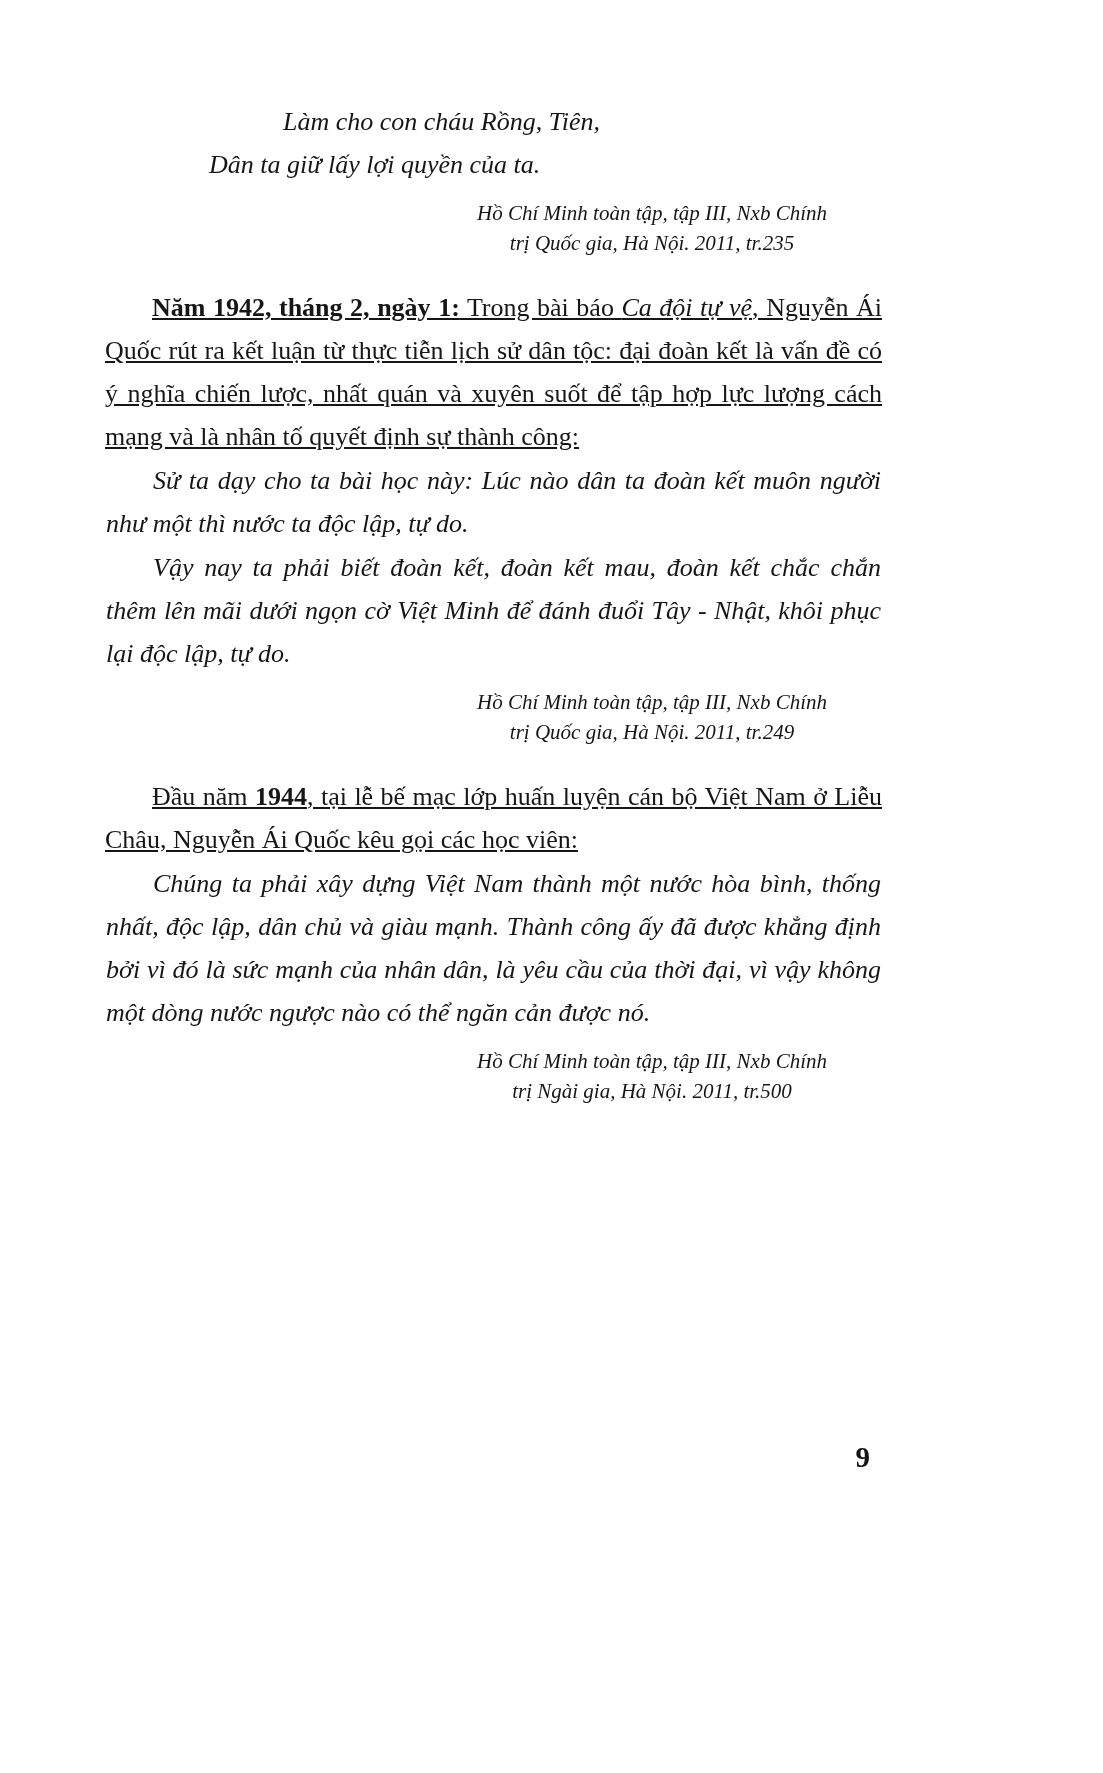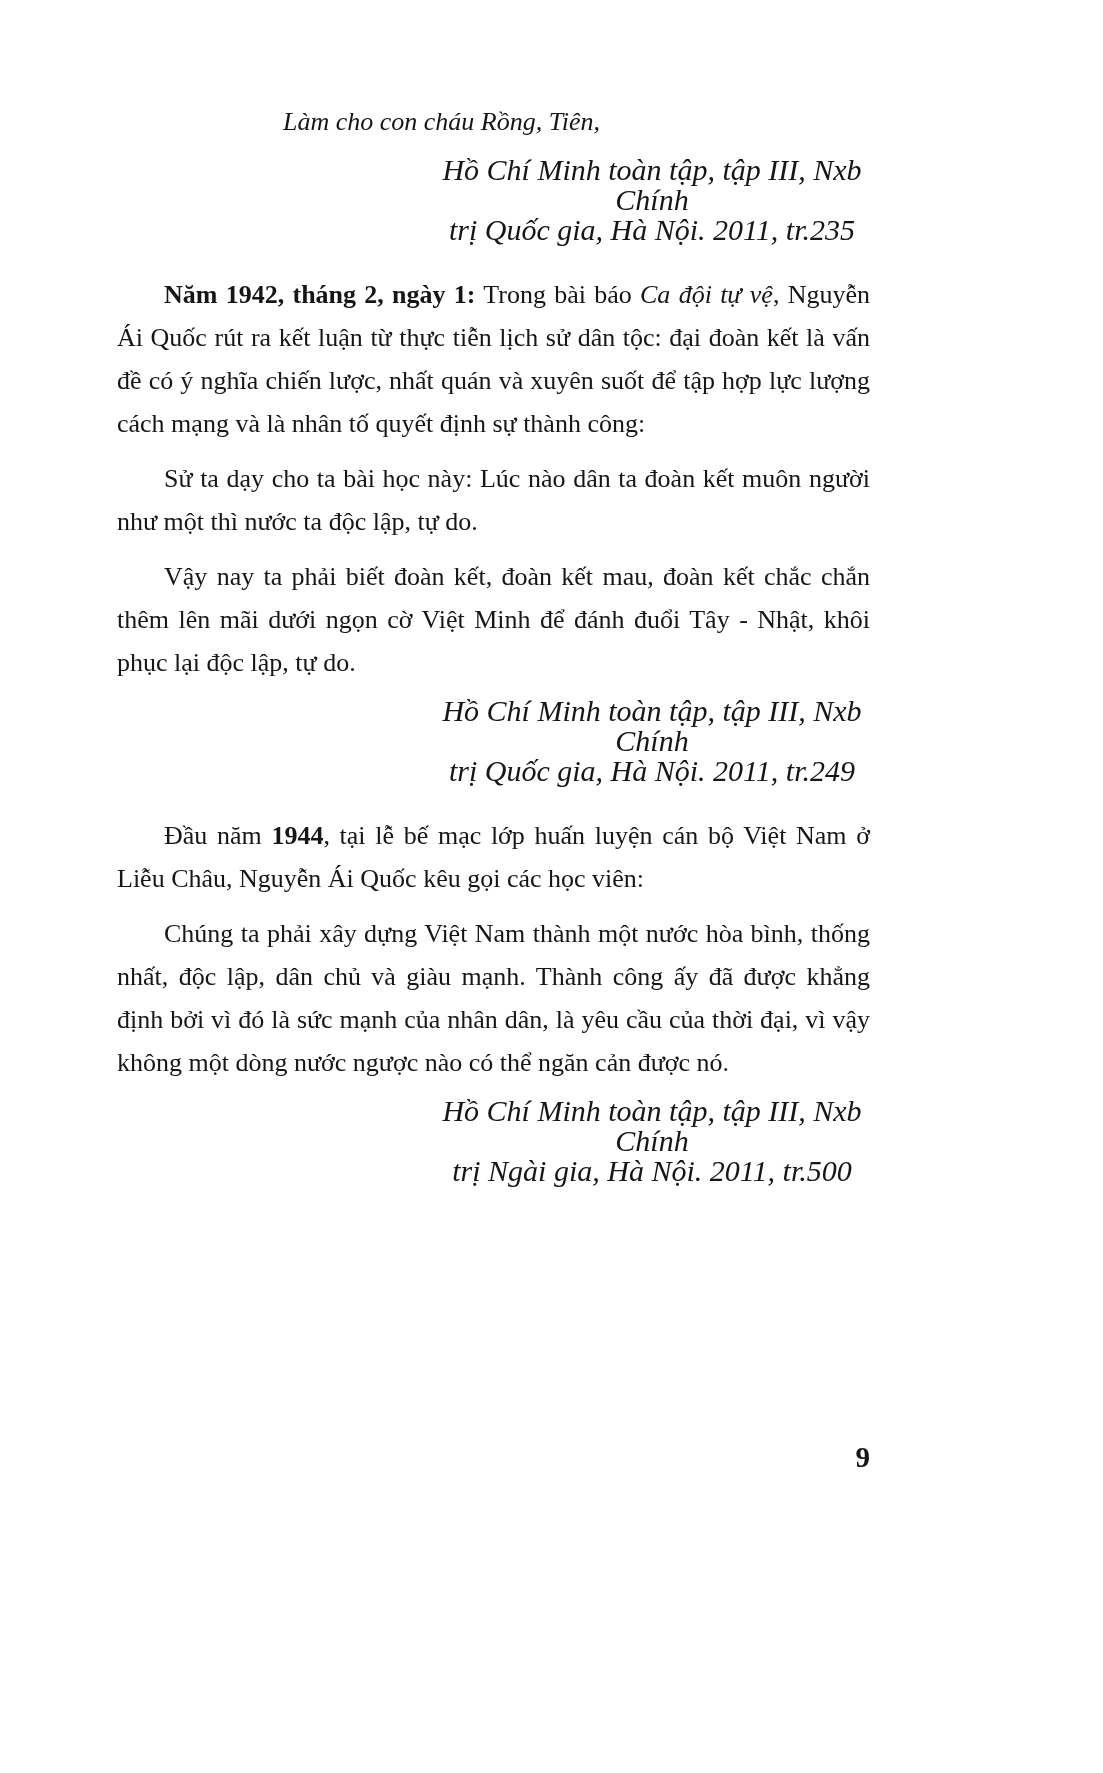--- a/index.html
+++ b/index.html
@@ -22,55 +22,58 @@
     border-radius: 14px;
   }
   .poem {
     font-style: italic;
   }
   .poem-l1 { margin-left: 178px; }
   .poem-l2 { margin-left: 104px; }
 
   .citation {
     font-style: italic;
-    font-size: 30px;
+    font-size: 21px;
     line-height: 30px;
     text-align: center;
     width: 440px;
     margin: 12px 10px 28px auto;
   }
 
   .para {
-    margin: 12px;
+    margin: 0;
     text-align: justify;
     text-indent: 47px;
+    text-decoration: underline;
   }
   .quote {
-    margin: 12px;
+    margin: 1px;
     text-align: justify;
     text-indent: 47px;
+    font-style: italic;
   }
   .para b { font-weight: bold; }
 
   .page-number {
     position: absolute;
     top: 1436px;
     right: 233px;
     font-weight: bold;
     font-size: 29px;
     line-height: 43px;
   }
 </style>
 </head>
 <body>
 
 <div class="page">
 
   <div class="poem">
     <div class="poem-l1">Làm cho con cháu Rồng, Tiên,</div>
+    <div class="poem-l2">Dân ta giữ lấy lợi quyền của ta.</div>
   </div>
 
   <div class="citation">
     <div>Hồ Chí Minh toàn tập, tập III, Nxb Chính</div>
     <div>trị Quốc gia, Hà Nội. 2011, tr.235</div>
   </div>
 
   <p class="para"><b>Năm 1942, tháng 2, ngày 1:</b><span> Trong bài báo </span><i>Ca đội tự vệ</i><span>, Nguyễn Ái Quốc rút ra kết luận từ thực tiễn lịch sử dân tộc: đại đoàn kết là vấn đề có ý nghĩa chiến lược, nhất quán và xuyên suốt để tập hợp lực lượng cách mạng và là nhân tố quyết định sự thành công:</span></p>
 
   <p class="quote">Sử ta dạy cho ta bài học này: Lúc nào dân ta đoàn kết muôn người như một thì nước ta độc lập, tự do.</p>

